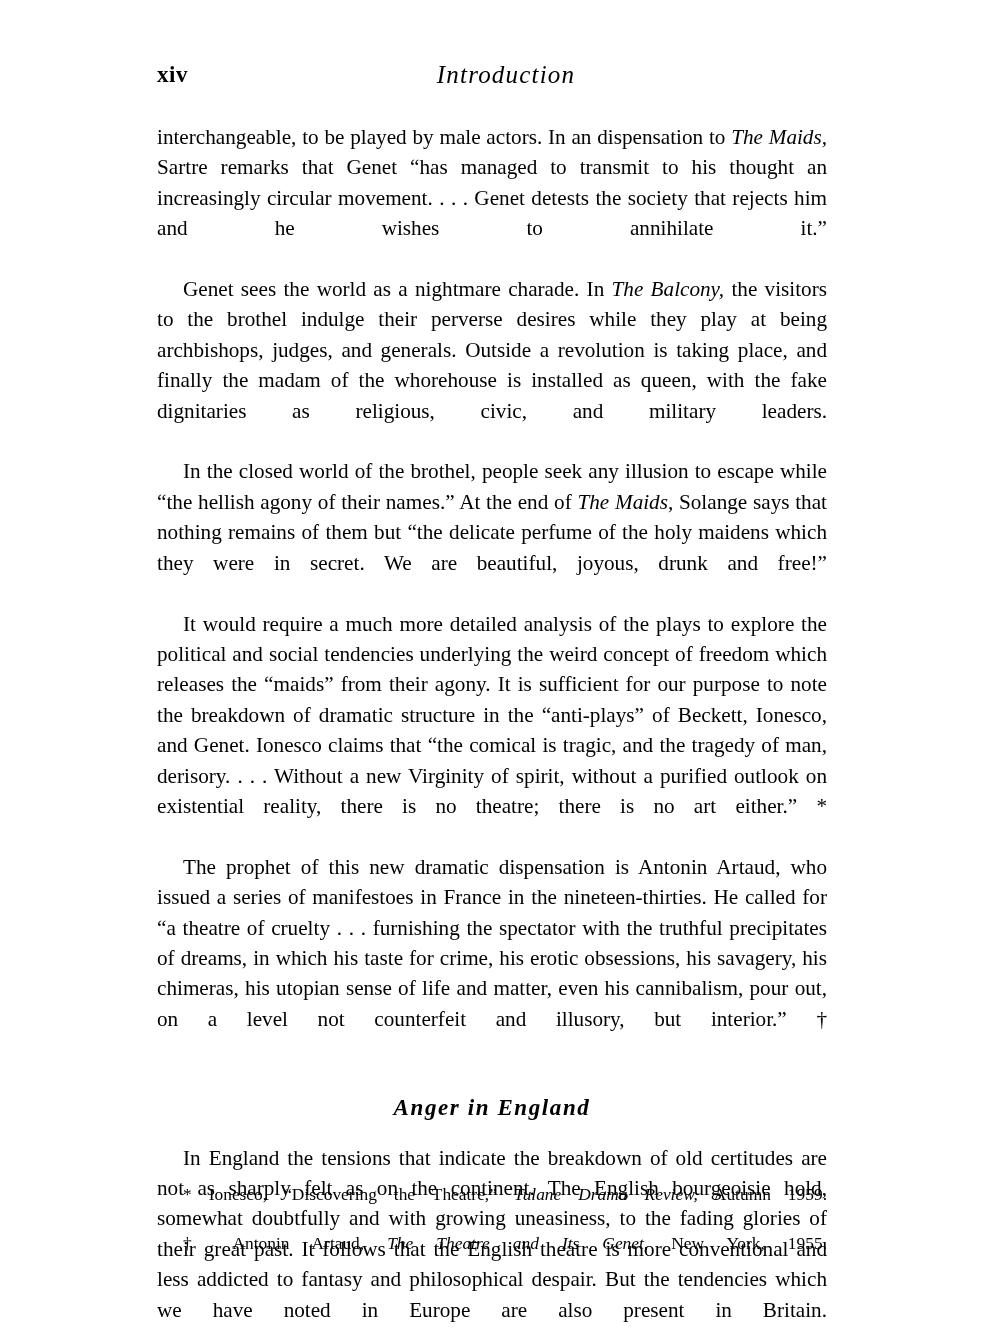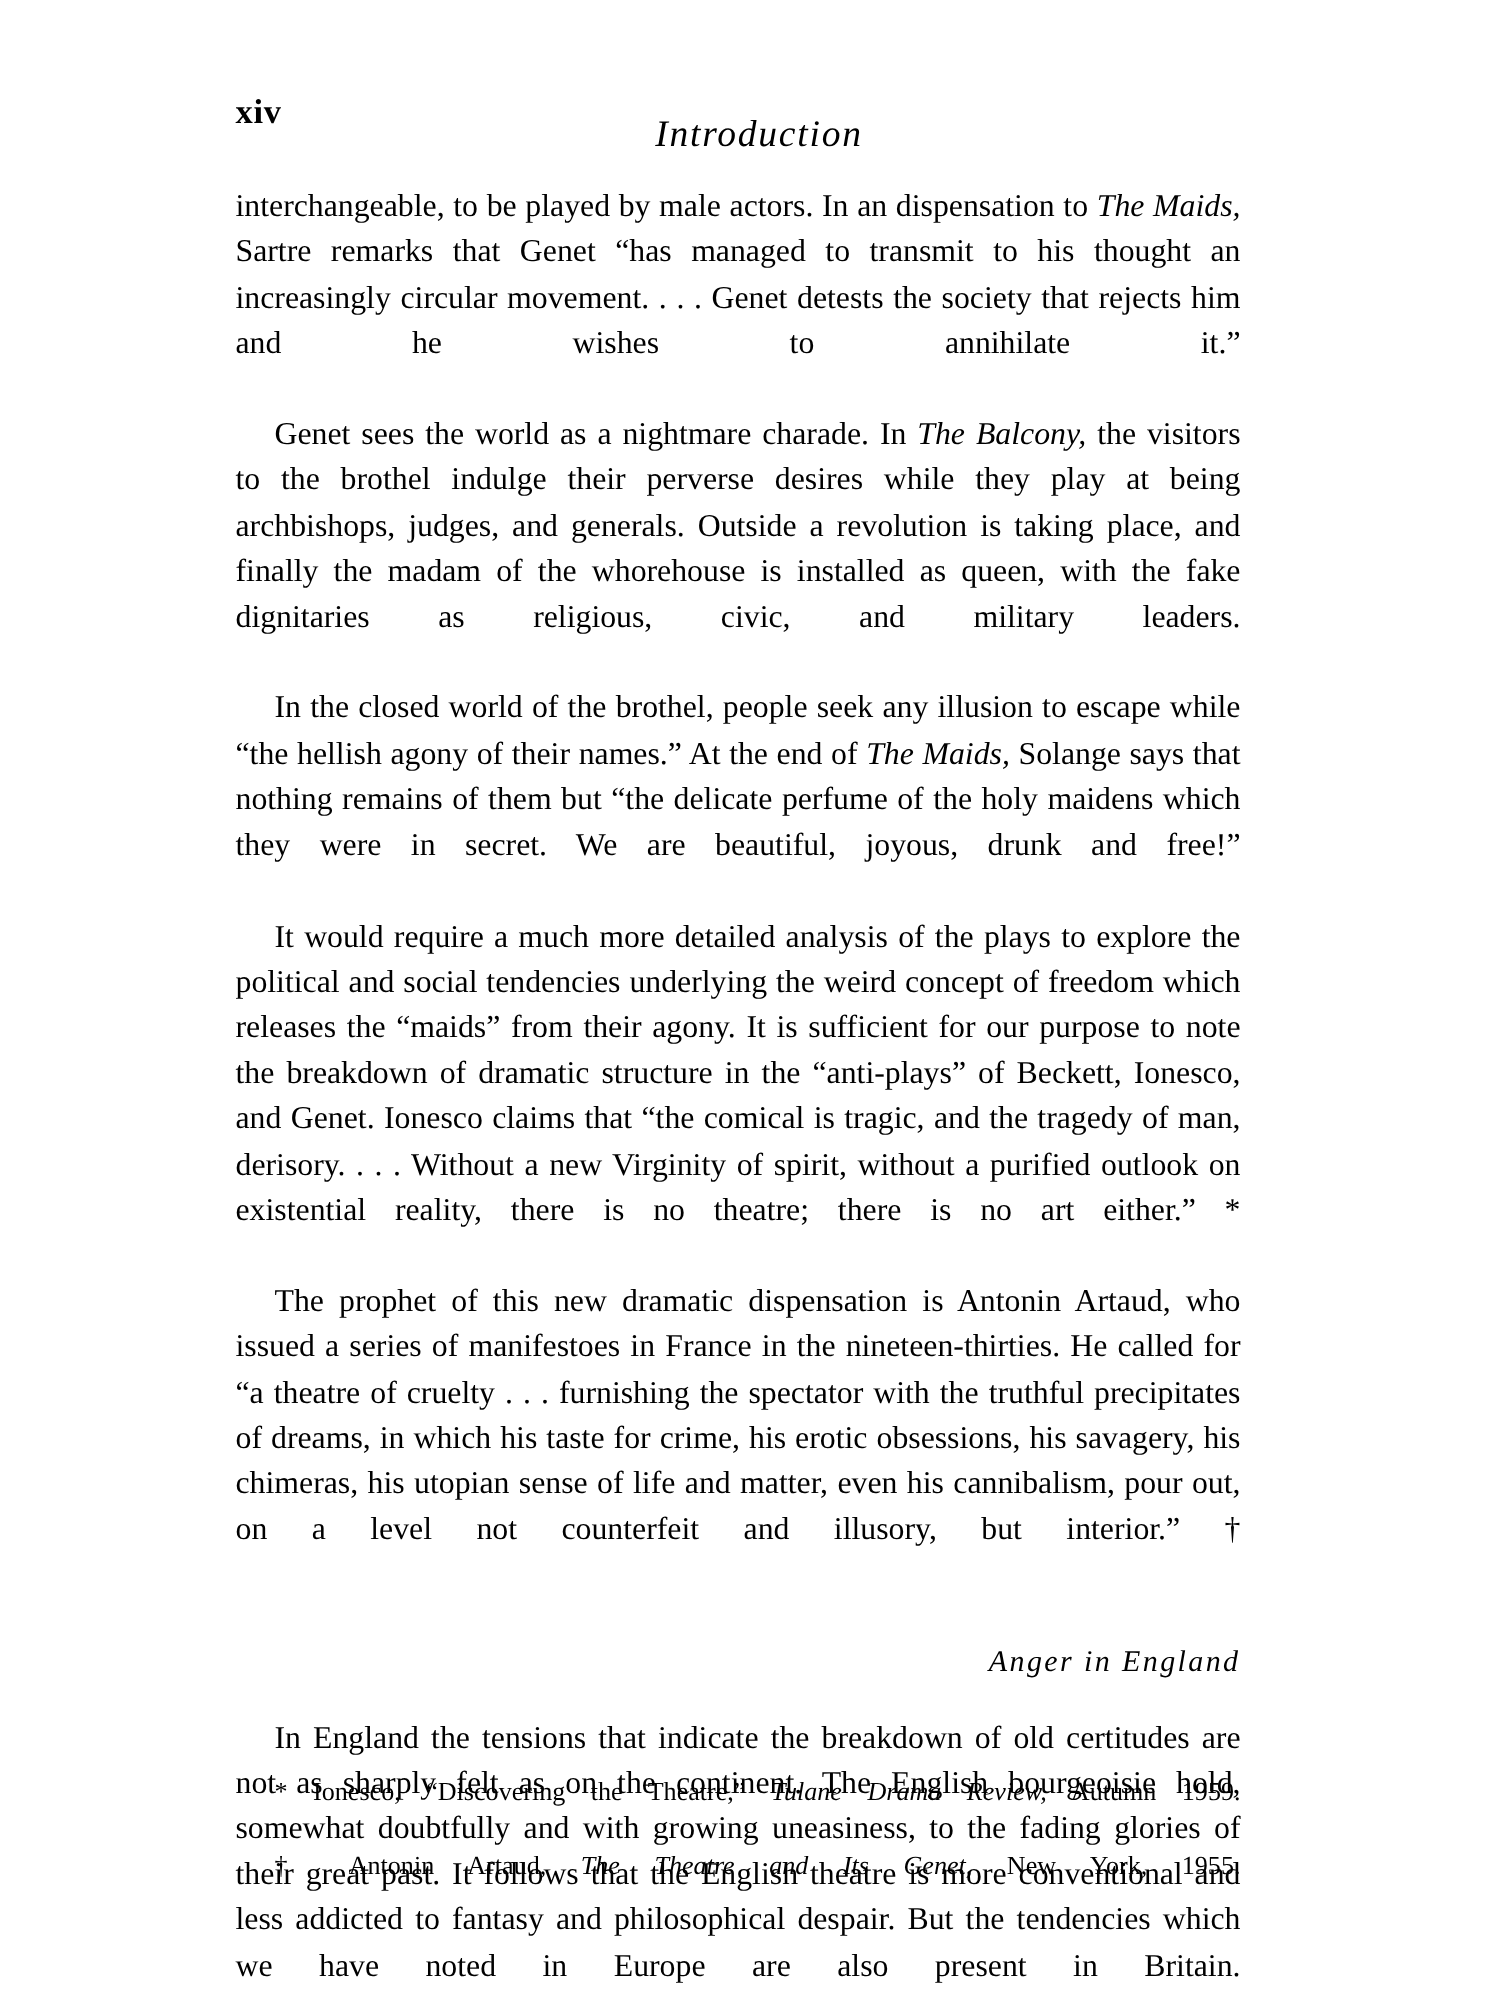--- a/index.html
+++ b/index.html
@@ -47,21 +47,20 @@
     left: 0;
     top: 0;
     width: 668px;
     text-align: center;
     font-style: italic;
     font-size: 25px;
     line-height: 30px;
     letter-spacing: 1.2px;
     padding-left: 30px;
     box-sizing: border-box;
-    margin-top: 15px;
   }
 
   
   .body-col {
     position: absolute;
     left: 157px;
     top: 122px;
     width: 670px;
   }
 
@@ -87,25 +86,25 @@
   p.para::after {
     content: "";
     display: inline-block;
     width: 100%;
   }
 
   
   .section-heading {
     margin: 0;
     padding: 0;
-    font-weight: normal;
+    font-weight: bold;
     font-style: italic;
-    font-size: 20px;
+    font-size: 23px;
     line-height: 30px;
-    text-align: right;
+    text-align: center;
     letter-spacing: 1.6px;
   }
   .sp-before { height: 28px; }
   .sp-after  { height: 20px; }
 
   
   .footnotes {
     position: absolute;
     left: 157px;
     top: 1182px;

